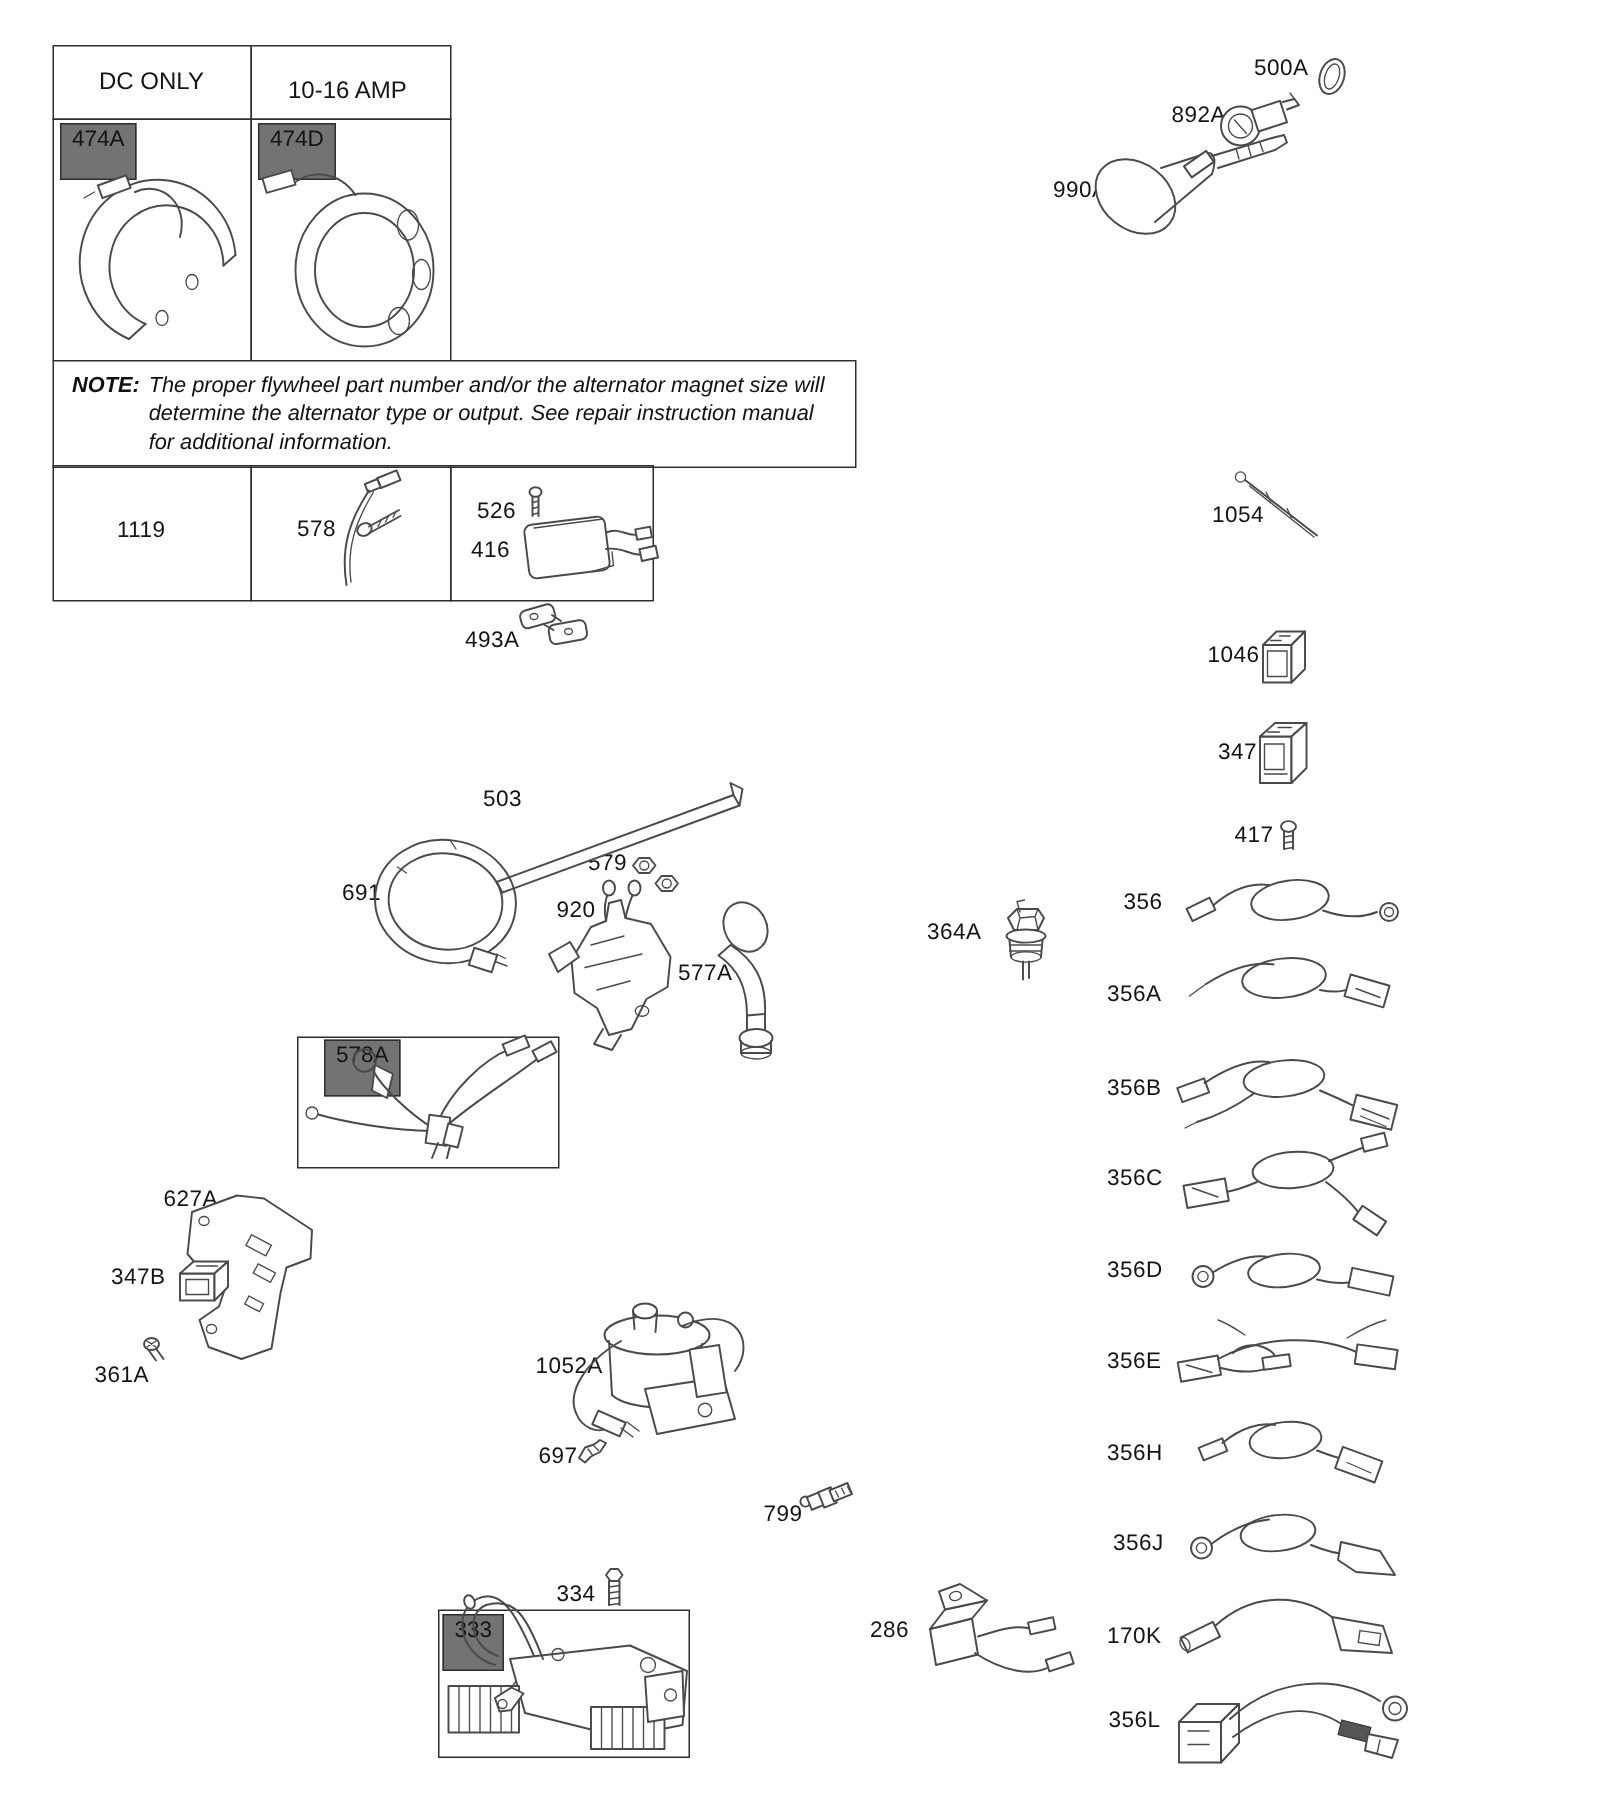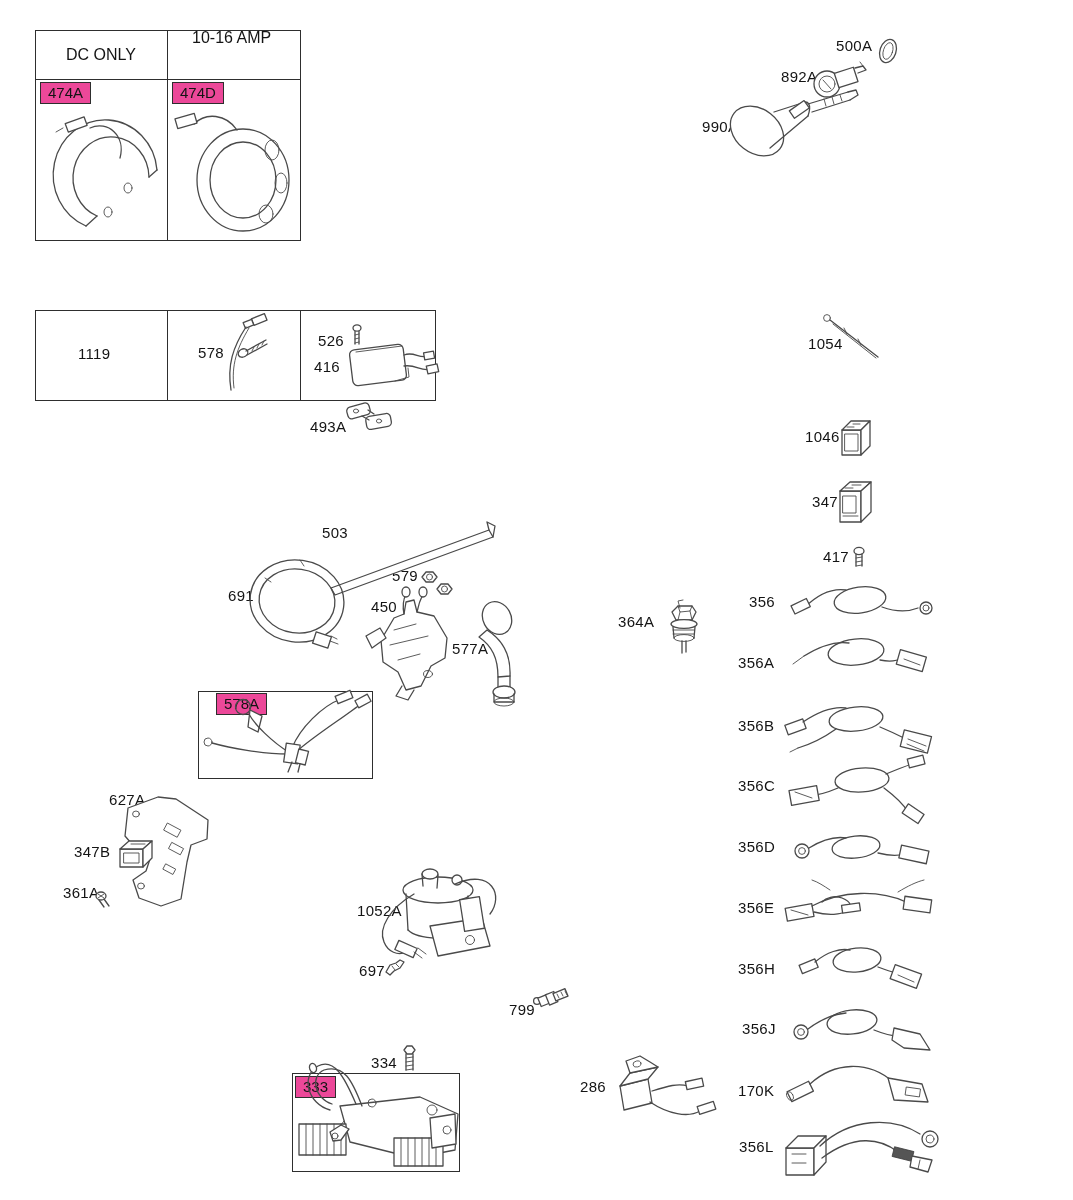--- a/index.html
+++ b/index.html
@@ -1,21 +1,21 @@
 <!DOCTYPE html>
 <html><head>
 <meta charset="utf-8">
 <style>
   html,body{margin:0;padding:0;background:#fff;}
   #canvas{position:relative;width:1073px;height:1200px;background:#ffffff;overflow:hidden;
           font-family:"Liberation Sans", sans-serif;color:#111;}
   .lbl{position:absolute;font-size:15px;letter-spacing:.3px;color:#141414;white-space:nowrap;}
   .hdr{position:absolute;font-size:16px;color:#141414;white-space:nowrap;}
   .boxtag{position:absolute;font-size:15px;color:#141414;border:1.6px solid #2e2e2e;
-          background:#ec4899;padding:1px 7px 2px 7px;line-height:17px;}
+          background:#737373;padding:1px 7px 18px 7px;line-height:17px;}
   .cellbox{position:absolute;border:1.6px solid #2e2e2e;background:transparent;}
   .notebox{position:absolute;border:1.6px solid #2e2e2e;padding:7px 10px 6px 12px;
            font-size:14.5px;font-style:italic;line-height:1.32;background:#fff;}
   .notewrap{display:flex;gap:6px;}
   .noteprefix{font-weight:bold;white-space:nowrap;}
   svg{position:absolute;left:0;top:0;}
   svg *{vector-effect:non-scaling-stroke;}
   .ln{fill:none;stroke:#4a4a4a;stroke-width:1.3;stroke-linecap:round;stroke-linejoin:round;}
   .lnt{fill:none;stroke:#4a4a4a;stroke-width:0.9;stroke-linecap:round;}
   .fl{fill:#fff;stroke:#4a4a4a;stroke-width:1.3;stroke-linejoin:round;}
@@ -25,25 +25,31 @@
 <body>
 
 <div id="canvas">
 
   <div class="cellbox" style="left:35px;top:30px;width:131px;height:48px"></div>
   <div class="cellbox" style="left:167px;top:30px;width:132px;height:48px"></div>
   <div class="cellbox" style="left:35px;top:79px;width:131px;height:160px"></div>
   <div class="cellbox" style="left:167px;top:79px;width:132px;height:160px"></div>
 
   <div class="hdr" style="left:66px;top:46px">DC ONLY</div>
-  <div class="hdr" style="left:192px;top:29px">10-16 AMP</div>
+  <div class="hdr" style="left:192px;top:52px">10-16 AMP</div>
 
   <div class="boxtag" style="left:40px;top:82px">474A</div>
   <div class="boxtag" style="left:172px;top:82px">474D</div>
 
+  <div class="notebox" style="left:35px;top:240px;width:512px;">
+    <div class="notewrap">
+      <span class="noteprefix">NOTE:</span>
+      <span>The proper flywheel part number and/or the alternator magnet size will determine the alternator type or output. See repair instruction manual for additional information.</span>
+    </div>
+  </div>
 
   <div class="cellbox" style="left:35px;top:310px;width:131px;height:89px"></div>
   <div class="cellbox" style="left:167px;top:310px;width:132px;height:89px"></div>
   <div class="cellbox" style="left:300px;top:310px;width:134px;height:89px"></div>
 
   <div class="cellbox" style="left:198px;top:691px;width:173px;height:86px"></div>
   <div class="boxtag" style="left:216px;top:693px">578A</div>
 
   <div class="cellbox" style="left:292px;top:1073px;width:166px;height:97px"></div>
   <div class="boxtag" style="left:295px;top:1076px">333</div>
@@ -67,25 +73,25 @@
   <div class="lbl" style="left:738px;top:777px">356C</div>
   <div class="lbl" style="left:738px;top:838px">356D</div>
   <div class="lbl" style="left:738px;top:899px">356E</div>
   <div class="lbl" style="left:738px;top:960px">356H</div>
   <div class="lbl" style="left:742px;top:1020px">356J</div>
   <div class="lbl" style="left:738px;top:1082px">170K</div>
   <div class="lbl" style="left:739px;top:1138px">356L</div>
   <div class="lbl" style="left:322px;top:524px">503</div>
   <div class="lbl" style="left:228px;top:587px">691</div>
   <div class="lbl" style="left:392px;top:567px">579</div>
-  <div class="lbl" style="left:371px;top:598px">450</div>
+  <div class="lbl" style="left:371px;top:598px">920</div>
   <div class="lbl" style="left:452px;top:640px">577A</div>
   <div class="lbl" style="left:109px;top:791px">627A</div>
   <div class="lbl" style="left:74px;top:843px">347B</div>
-  <div class="lbl" style="left:63px;top:884px">361A</div>
+  <div class="lbl" style="left:63px;top:908px">361A</div>
   <div class="lbl" style="left:357px;top:902px">1052A</div>
   <div class="lbl" style="left:359px;top:962px">697</div>
   <div class="lbl" style="left:509px;top:1001px">799</div>
   <div class="lbl" style="left:371px;top:1054px">334</div>
   <div class="lbl" style="left:299px;top:1128px">851</div>
   <div class="lbl" style="left:580px;top:1078px">286</div>
 
   <svg width="1073" height="1200" viewBox="0 0 1073 1200">
 
     <g>

